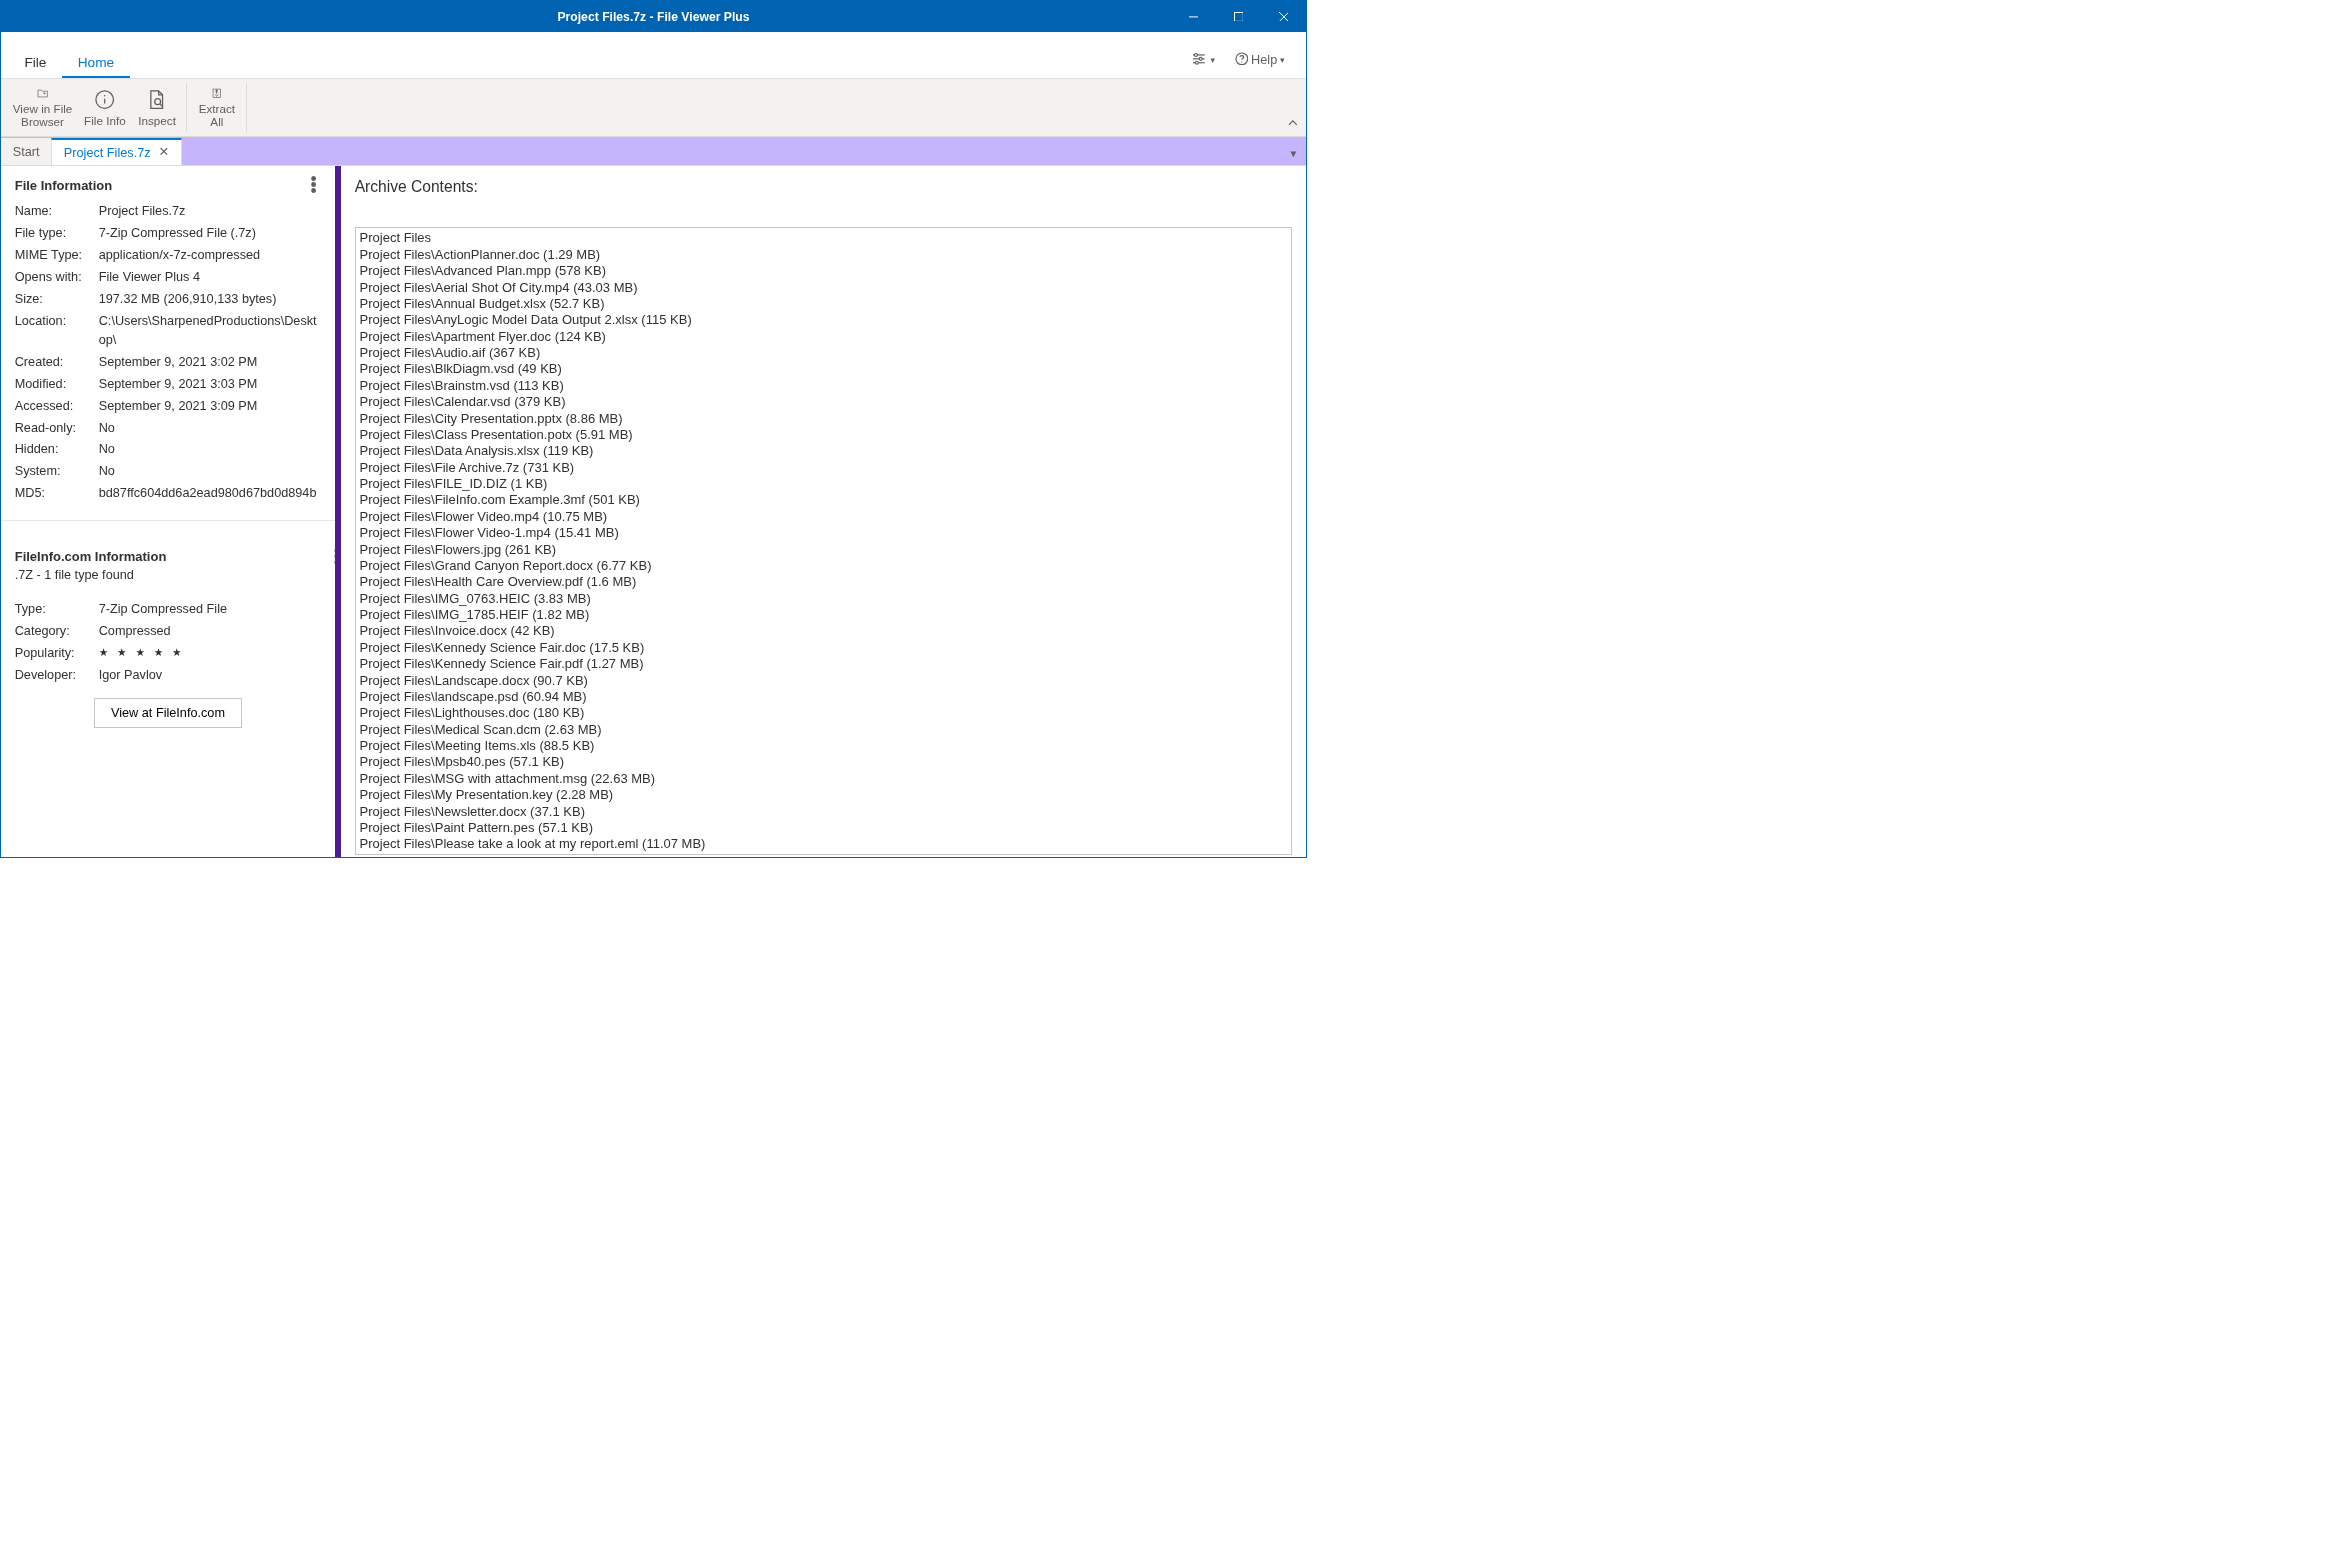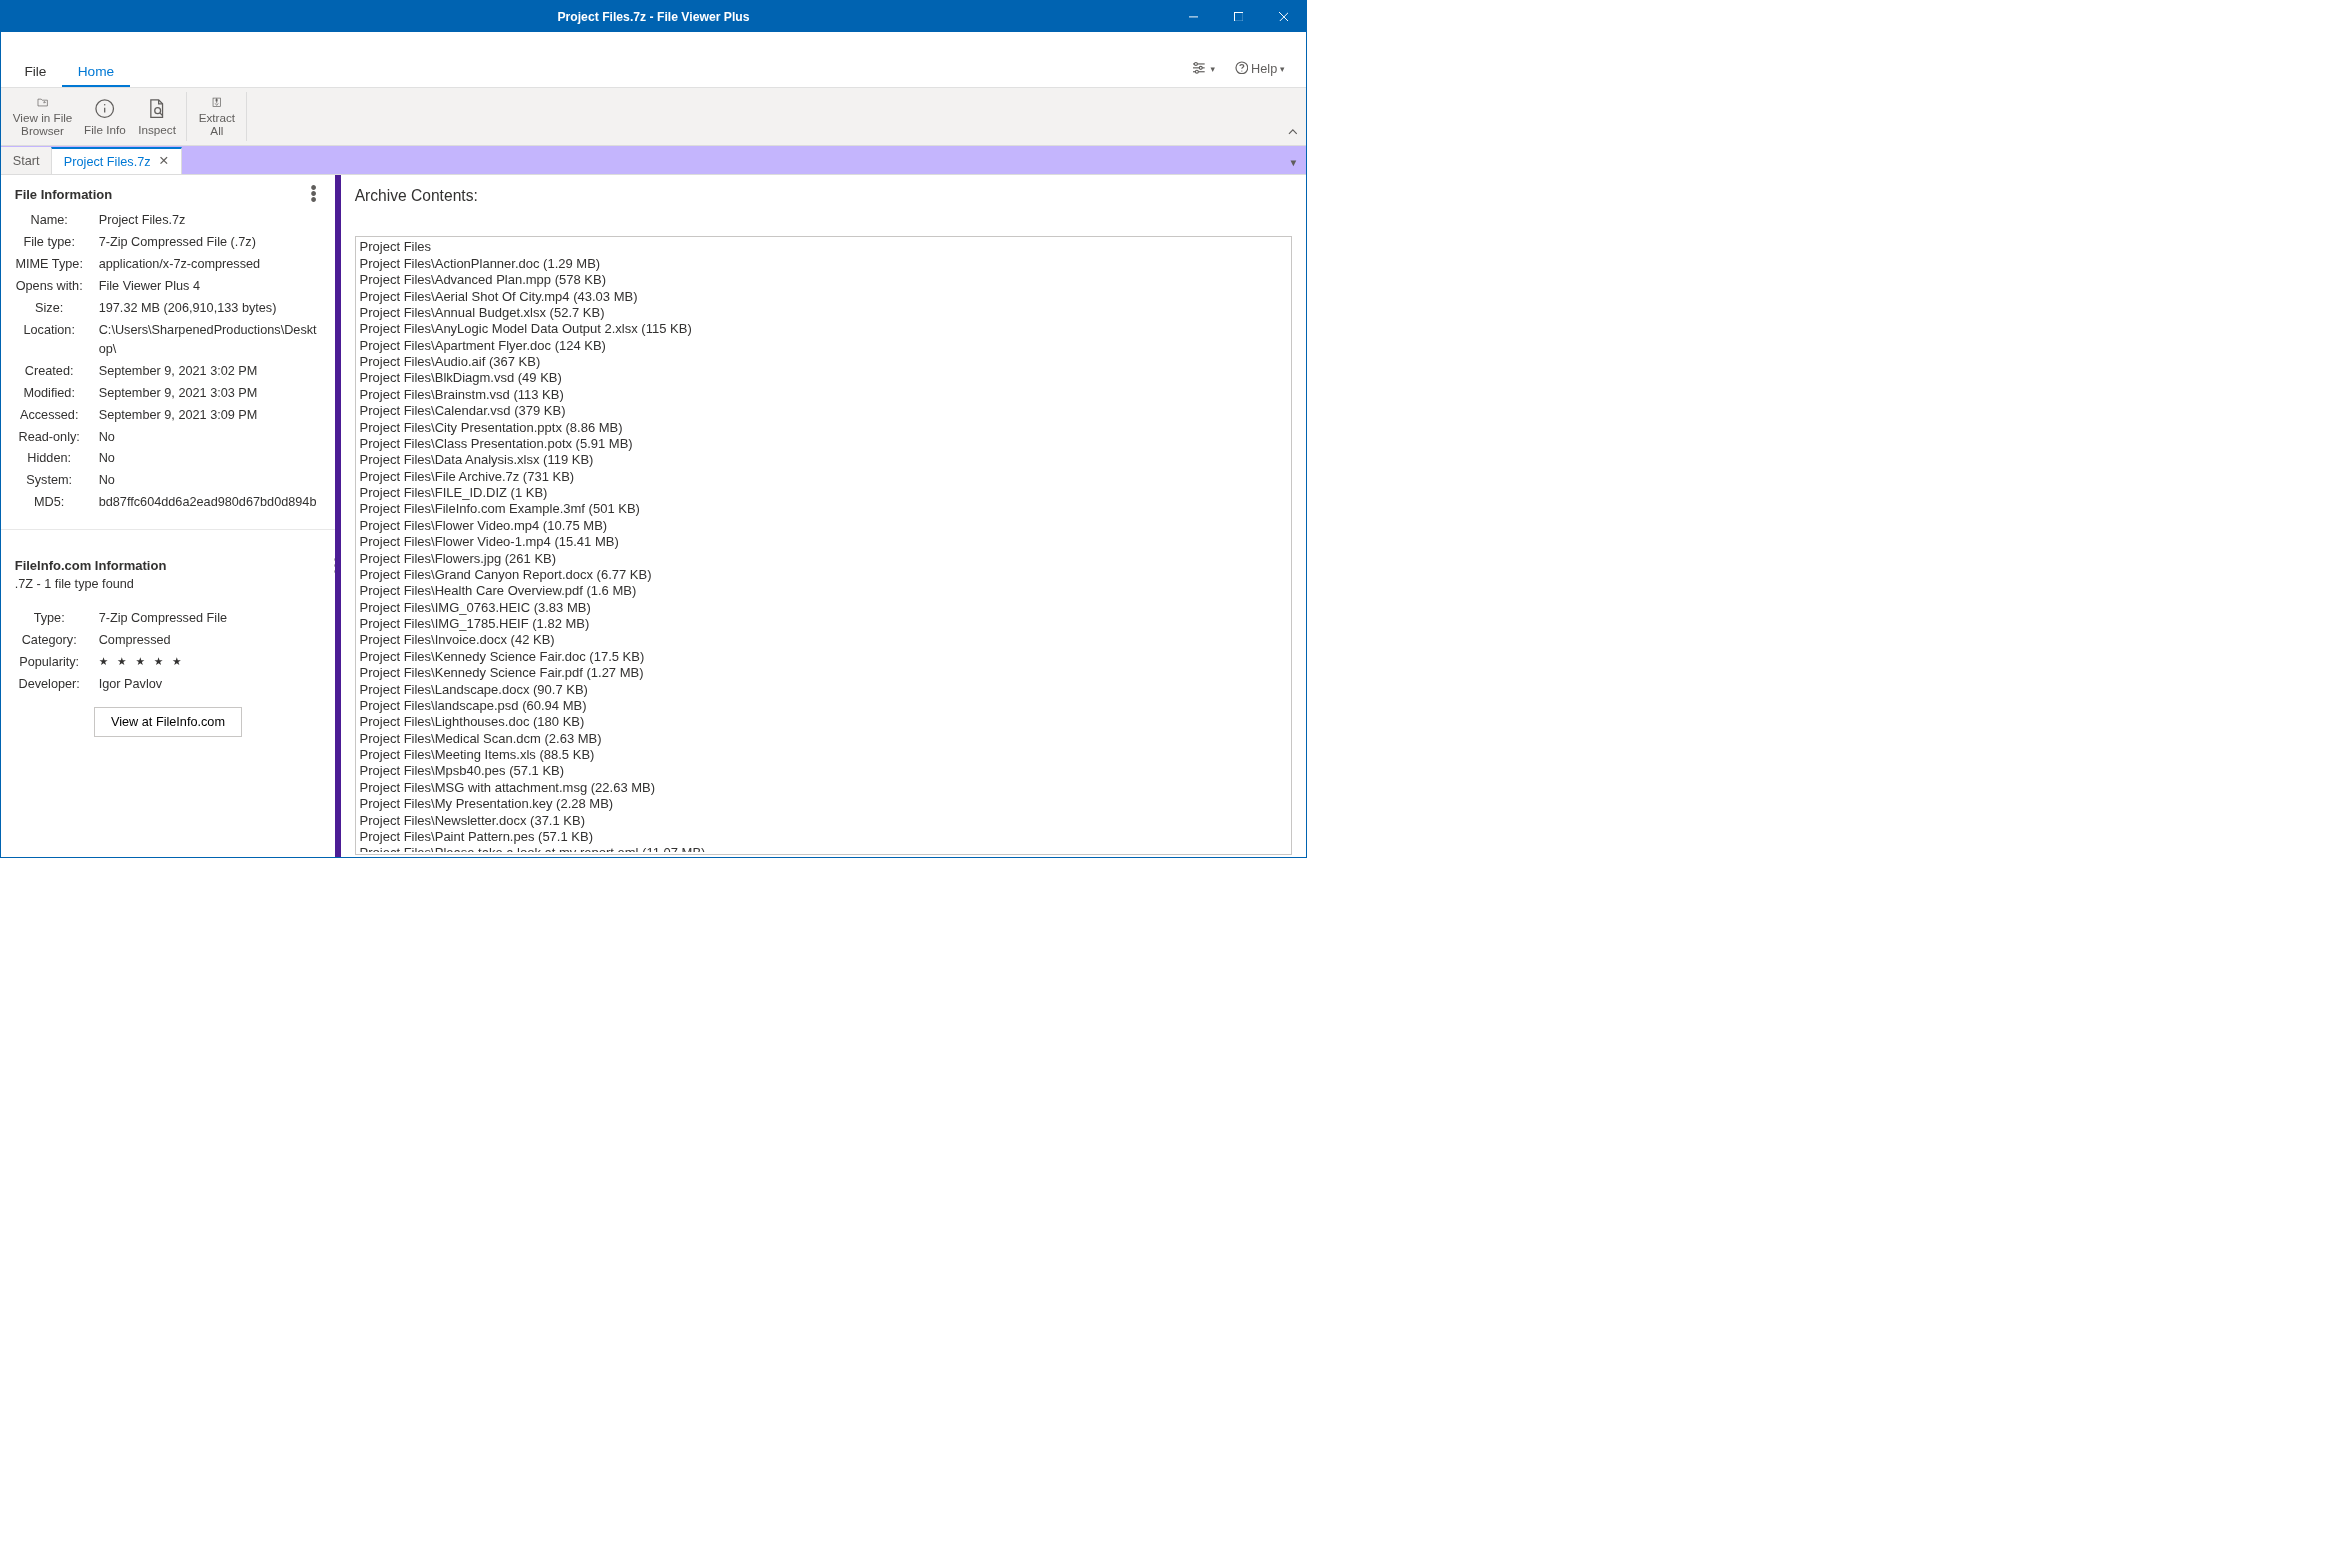--- a/index.html
+++ b/index.html
@@ -3,21 +3,21 @@
   <meta charset="utf-8">
   <style>
     * { margin: 0; padding: 0; box-sizing: border-box; }
     body { font-family: 'Segoe UI', Tahoma, sans-serif; font-size: 12.7px; color: #323130; background: #fff; overflow: hidden; }
     .window { width: 1307px; height: 858px; border: 1px solid #0063b1; position: relative; display: flex; flex-direction: column; }
     .titlebar { height: 31px; background: #0063b1; color: #fff; display: flex; align-items: center; justify-content: space-between; }
     .titlebar-title { flex: 1; text-align: center; font-size: 12.2px; font-weight: 600; }
     .titlebar-controls { display: flex; }
     .titlebar-btn { width: 45px; height: 31px; display: flex; align-items: center; justify-content: center; cursor: pointer; }
     .titlebar-btn svg { stroke: #fff; }
-    .menubar { height: 56px; display: flex; align-items: flex-end; background: #fff; border-bottom: 1px solid #e0e0e0; padding: 0 7.8px; }
+    .menubar { height: 47px; display: flex; align-items: flex-end; background: #fff; border-bottom: 1px solid #e0e0e0; padding: 0 7.8px; }
     .menu-item { padding: 7.8px 15.6px 5.9px; font-size: 13.7px; cursor: pointer; border-bottom: 2.9px solid transparent; color: #323130; }
     .menu-item.active { border-bottom-color: #0078d4; color: #0078d4; }
     .menubar-right { margin-left: auto; display: flex; align-items: center; gap: 7.8px; padding-bottom: 5.9px; padding-right: 7.8px; }
     .menubar-right .ctl { display: flex; align-items: center; gap: 2.9px; font-size: 12.7px; cursor: pointer; color: #605e5c; padding: 3.9px 5.9px; }
     .ribbon { height: 58px; background: #f3f2f1; border-bottom: 1px solid #dcdcdc; display: flex; align-items: center; padding: 3.9px 2px; position: relative; }
     .ribbon-group { display: flex; align-items: stretch; border-right: 1px solid #dcdcdc; padding: 0 3.9px; height: 100%; }
     .ribbon-btn { display: flex; flex-direction: column; align-items: center; justify-content: center; padding: 3.9px 5.9px; cursor: pointer; min-width: 51px; text-align: center; font-size: 11.7px; color: #605e5c; gap: 2.9px; }
     .ribbon-btn svg { width: 23.4px; height: 23.4px; stroke: #605e5c; fill: none; stroke-width: 1.3; }
     .ribbon-collapse { position: absolute; right: 7.8px; bottom: 3.9px; cursor: pointer; color: #605e5c; }
     .tabs-row { height: 29px; background: #c4b5fd; display: flex; align-items: flex-end; border-bottom: 1px solid #dcdcdc; position: relative; }
@@ -26,21 +26,21 @@
     .doc-tab-close { font-size: 12.7px; line-height: 1; color: #605e5c; font-family: Arial; }
     .tabs-overflow { position: absolute; right: 7.8px; bottom: 5.9px; cursor: pointer; color: #605e5c; font-size: 9.8px; }
     .content { flex: 1; display: flex; overflow: hidden; background: #fff; }
     .left-panel { width: 340px; border-right: 6px solid #4c1d95; display: flex; flex-direction: column; overflow: hidden; }
     .panel-section { border-bottom: 1px solid #e8e8e8; padding: 9.8px 13.7px 13.7px; }
     .panel-header { display: flex; align-items: center; justify-content: space-between; margin-bottom: 7.8px; }
     .panel-title { font-weight: 600; font-size: 13px; color: #323130; }
     .kebab { cursor: pointer; font-size: 17.6px; line-height: 0.35; color: #605e5c; letter-spacing: 0; text-align: center; width: 15.6px; }
     .kebab-outside { position: relative; top: 27px; left: 328px; z-index: 5; width: 0; }
     .kv-row { display: flex; margin-bottom: 2.9px; font-size: 12.7px; line-height: 1.5; }
-    .kv-label { width: 84px; text-align: center; color: #323130; padding-right: 15px; }
+    .kv-label { width: 84px; text-align: left; color: #323130; padding-right: 15px; }
     .kv-val { flex: 1; color: #323130; word-break: break-all; }
     .subtitle { font-size: 12.7px; color: #323130; margin-bottom: 5.9px; margin-top: 2px; }
     .stars { letter-spacing: 2.9px; font-size: 10.7px; }
     .view-btn { margin-top: 13.7px; display: block; margin-left: auto; margin-right: auto; border: 1px solid #c8c6c4; background: #fff; padding: 6.8px 15.6px; font-size: 12.7px; cursor: pointer; font-family: inherit; }
     .right-panel { flex: 1; display: flex; flex-direction: column; padding: 11.7px 13.7px 2px; overflow: hidden; gap: 22px; }
     .archive-title { font-size: 15.6px; font-weight: normal; margin-bottom: 9.8px; color: #323130; }
     .archive-box { flex: 1; border: 1px solid #c8c6c4; overflow: hidden; position: relative; padding: 2px 3.9px; }
     .archive-list { height: 100%; overflow-y: scroll; font-size: 13px; line-height: 1.26; color: #323130; }
     .archive-list div { white-space: nowrap; }
     .archive-list::-webkit-scrollbar { width: 16.6px; }

